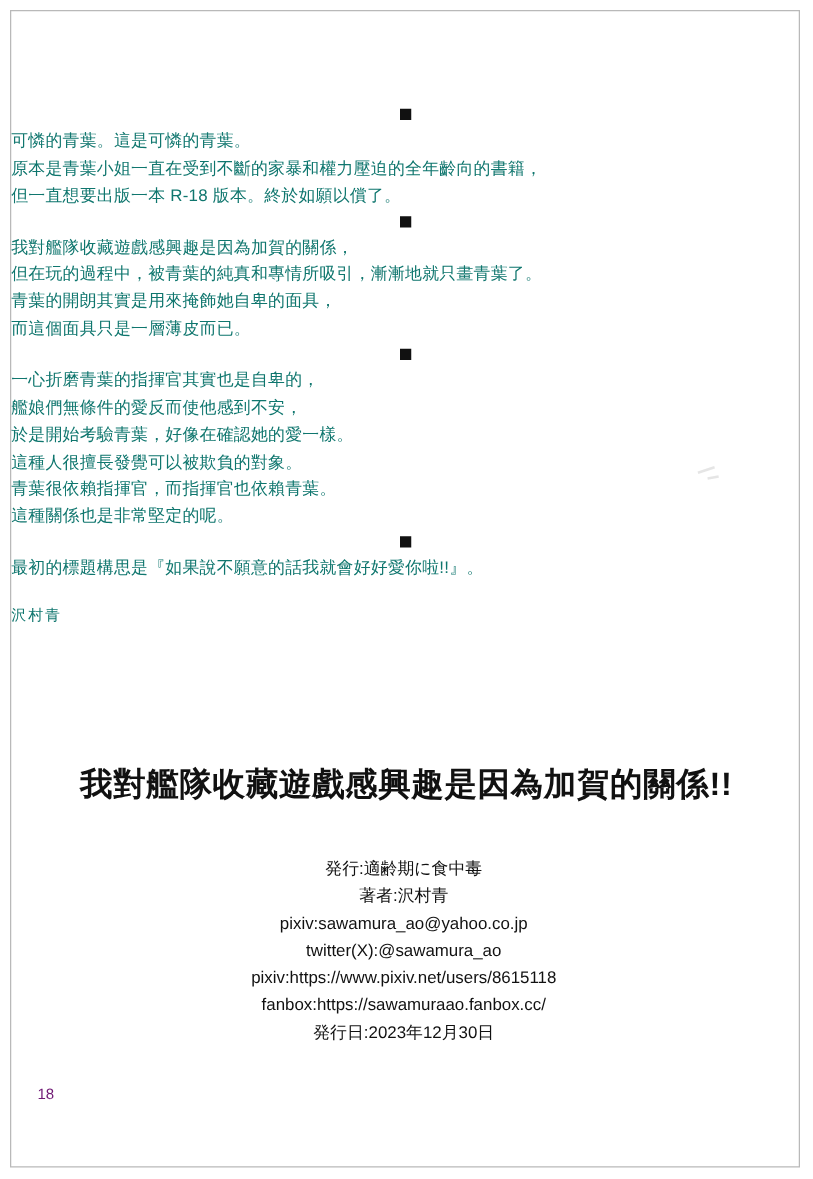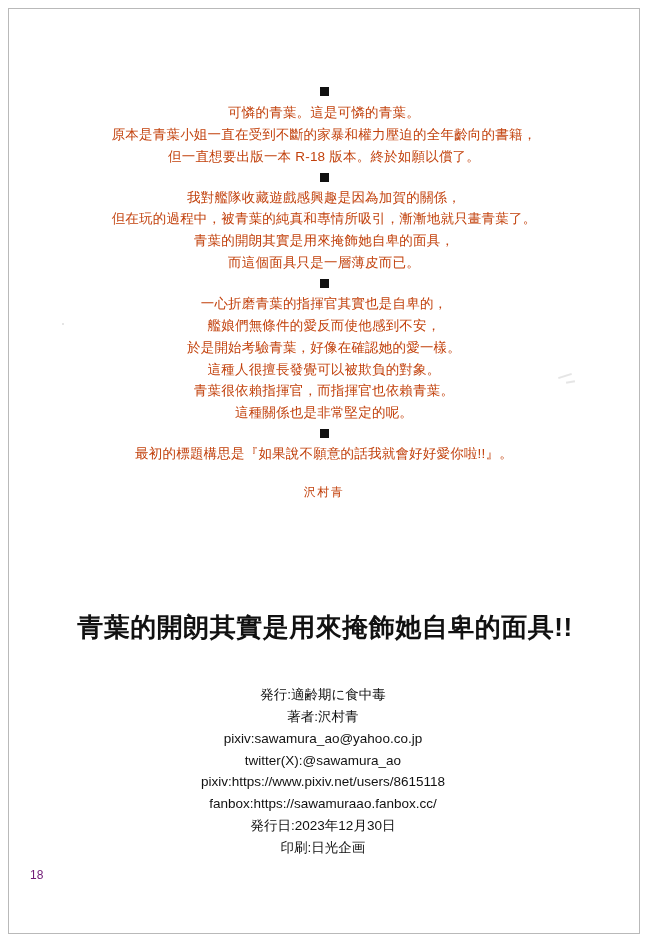--- a/index.html
+++ b/index.html
@@ -26,22 +26,22 @@
     box-sizing: border-box;
     pointer-events: none;
   }
   
   .afterword {
     position: absolute;
     left: 9px;
     top: 9px;
     width: 630px;
     height: 480px;
-    color: #c2410c;
-    text-align: center;
+    color: #0f766e;
+    text-align: left;
   }
   .afterword-inner {
     padding-top: 78px;
     font-size: 13.5px;
     line-height: 1.62;
     letter-spacing: 0.2px;
   }
   .sq {
     display: block;
     width: 9px;
@@ -134,29 +134,28 @@
       <p class="para p4">最初的標題構思是『如果說不願意的話我就會好好愛你啦!!』。</p>
       <div class="sign">沢村青</div>
     </div>
   </div>
 
   <div class="smudge a"></div>
   <div class="smudge b"></div>
   <div class="smudge c"></div>
 
   <div class="title-block">
-    <div class="main-title">青葉的開朗其實是用來掩飾她自卑的面具!!</div>
+    <div class="main-title">我對艦隊收藏遊戲感興趣是因為加賀的關係!!</div>
   </div>
 
   <div class="colophon">
     <span class="line">発行:適齢期に食中毒</span>
     <span class="line">著者:沢村青</span>
     <span class="line">pixiv:sawamura_ao@yahoo.co.jp</span>
     <span class="line">twitter(X):@sawamura_ao</span>
     <span class="line">pixiv:https://www.pixiv.net/users/8615118</span>
     <span class="line">fanbox:https://sawamuraao.fanbox.cc/</span>
     <span class="line">発行日:2023年12月30日</span>
-    <span class="line">印刷:日光企画</span>
   </div>
 
   <div class="page-number">18</div>
 
 </div>
 
 </body></html>

